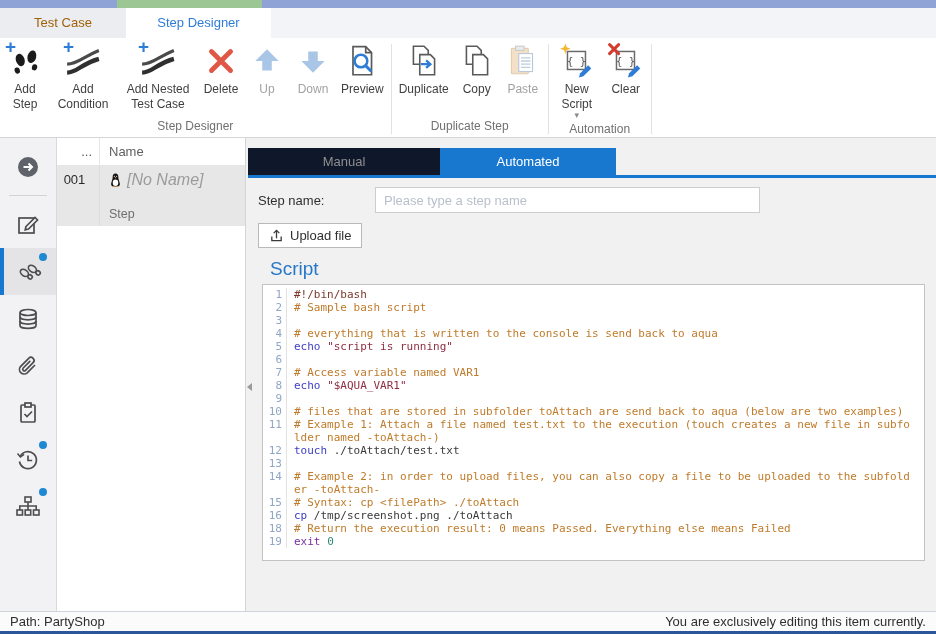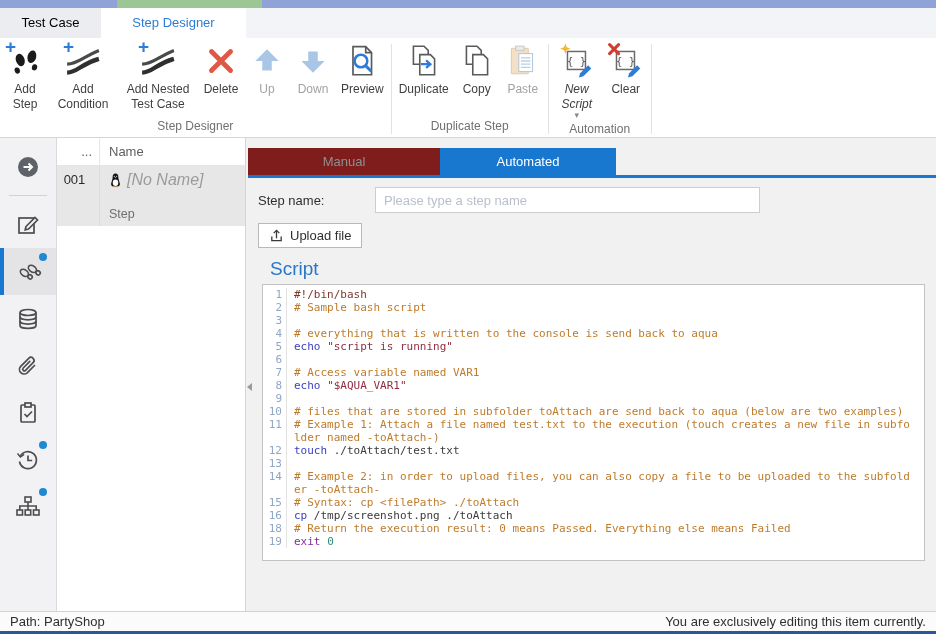--- a/index.html
+++ b/index.html
@@ -6,35 +6,35 @@
   html,body { width:936px; height:634px; overflow:hidden; background:#fff;
     font-family:"Liberation Sans","DejaVu Sans",sans-serif; }
 
   
   .top-strip { height:8px; background:#8fa3d6; position:relative; }
   .top-strip .green-seg { position:absolute; left:117px; width:145px; top:0; bottom:0; background:#9cc795; }
 
   
   .doc-tabs { height:30px; background:#f3f4f7; display:flex; font-size:13px; }
   .doc-tab { line-height:30px; text-align:center; cursor:pointer; }
-  .doc-tab.tc { width:101px; background:#ebedf1; color:#000000; }
+  .doc-tab.tc { width:126px; background:#ebedf1; color:#a16207; }
   .doc-tab.sd { width:145px; background:#ffffff; color:#2e7cd6; }
 
   
   .ribbon { height:100px; background:#fff; border-bottom:1px solid #d6d6d6; display:flex; padding:3px 2px 0 2px; }
   .rgroup { display:flex; flex-direction:column; }
   .rbuttons { display:flex; align-items:flex-start; flex:1; }
   .rbtn { display:flex; flex-direction:column; align-items:center; padding:2px 5px 0 5px; position:relative; cursor:pointer; }
   .ricon { width:36px; height:36px; position:relative; display:flex; align-items:center; justify-content:center; }
   .plus-ovl { position:absolute; top:-6px; left:-2px; color:#2e7cd6; font-size:19px; font-weight:bold; line-height:1; }
   .rlabel { font-size:12px; color:#3f3f3f; text-align:center; line-height:1.25; margin-top:3px; }
   .rbtn.disabled .rlabel { color:#a3a3a3; }
   .rgroup-label { font-size:12px; color:#707070; text-align:center; padding:3px 0 4px 0; }
   .rsep { width:1px; background:#e2e2e2; margin:3px 2px; }
-  .w34{width:34px;} .w60{width:60px;} .w70{width:70px;} .w42{width:42px;font-style:italic;}
+  .w34{width:34px;} .w60{width:60px;} .w70{width:70px;} .w42{width:42px;}
   .ddcaret { font-size:9px; color:#8a8a8a; line-height:7px; }
 
   
   .content { display:flex; height:473px; }
 
   
   .sidebar { width:57px; background:#f2f2f4; border-right:1px solid #d9d9d9; padding-top:5px; }
   .side-item { height:47px; display:flex; align-items:center; justify-content:center; position:relative; cursor:pointer; }
   .side-item.selected { background:#e4e4e6; border-left:4px solid #1878d0; }
   .side-divider { height:1px; background:#d2d2d2; margin:5px 9px; }
@@ -48,21 +48,21 @@
   .list-row { display:flex; background:#e7e7e7; min-height:42px; cursor:pointer; }
   .rcol-num { width:43px; text-align:center; padding:6px 7px 12px 0; color:#2b2b2b; border-right:1px solid #dcdcdc; }
   .rcol-body { flex:1; padding:5px 0 5px 9px; }
   .row-title { display:flex; align-items:center; gap:5px; color:#9b9b9b; font-style:italic; font-size:16px; }
   .row-sub { color:#6f6f6f; font-size:12.5px; margin-top:18px; }
 
   
   .main-panel { flex:1; background:#f1f1f2; position:relative; }
   .editor-tabs { display:flex; padding:10px 0 0 2px; }
   .etab { height:27px; line-height:27px; text-align:center; font-size:13px; cursor:pointer; }
-  .etab.manual { width:192px; background:#7f1d1d; color:#8f8f8f; }
+  .etab.manual { width:192px; background:#0f172a; color:#8f8f8f; }
   .etab.automated { width:176px; background:#1878d0; color:#ffffff; }
   .tab-underline { height:3px; background:#1878d0; margin-left:2px; }
   .form-row { display:flex; align-items:center; margin:9px 0 0 12px; }
   .form-label { width:117px; font-size:13px; color:#2f2f2f; }
   .step-name-input { width:385px; height:26px; border:1px solid #cdcdcd; padding:0 8px; font-size:13px;
     color:#333; background:#fff; outline:none; font-family:"Liberation Sans","DejaVu Sans",sans-serif; }
   .step-name-input::placeholder { color:#b9c0cc; font-style:normal; }
   .upload-btn { margin:10px 0 0 12px; height:25px; background:#fff; border:1px solid #b9b9b9; font-size:13px;
     color:#2f2f2f; display:inline-flex; align-items:center; gap:6px; padding:0 10px; cursor:pointer;
     font-family:"Liberation Sans","DejaVu Sans",sans-serif; }

